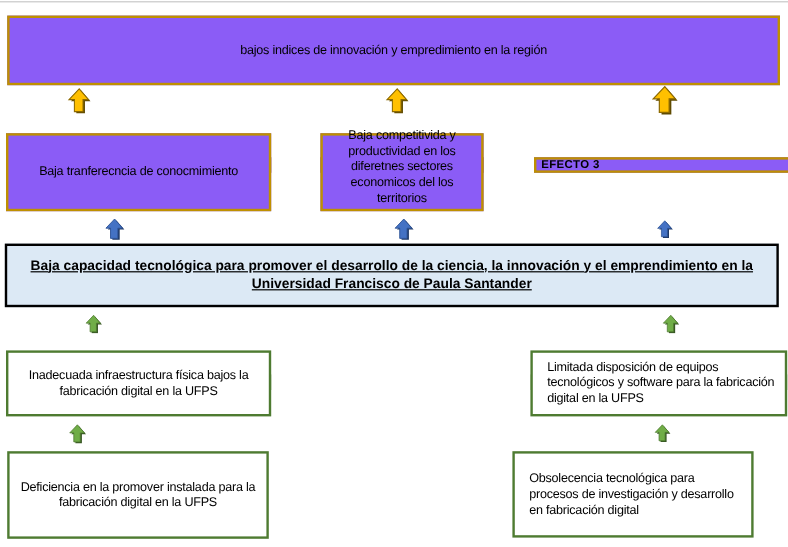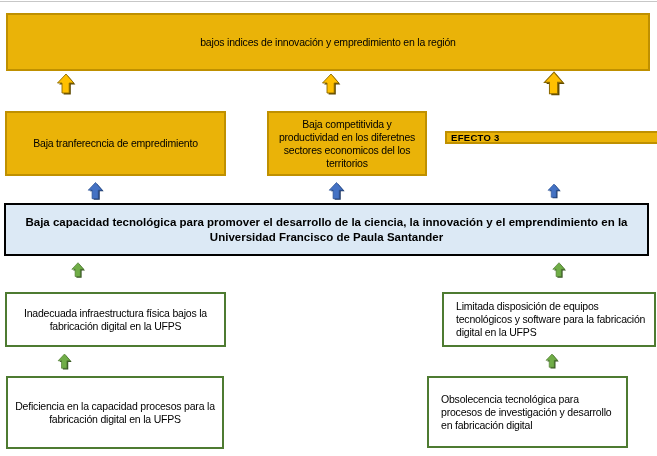--- a/index.html
+++ b/index.html
@@ -1,37 +1,37 @@
 <!DOCTYPE html>
 <html><head>
 <meta charset="utf-8">
 <style>
   html,body{margin:0;padding:0;background:#ffffff;}
   .canvas{
     position:relative;width:657px;height:456px;background:#ffffff;
     font-family:"Liberation Sans",sans-serif;color:#000;overflow:hidden;
   }
   .abs{position:absolute;box-sizing:border-box;}
-  .gold-border{border:2px solid #BF9000;background:#eab308;}
+  .gold-border{border:2px solid #BF9000;background:#8b5cf6;}
   .green-border{border:2px solid #4E7B31;background:#ffffff;}
   .hdr{
     display:flex;align-items:center;justify-content:center;
     font-weight:bold;font-size:9.5px;letter-spacing:.3px;line-height:1;margin-top:33px;
   }
   .hdr.left{justify-content:flex-start;padding-left:4px;}
   .bodybox{
     display:flex;align-items:center;justify-content:center;
     text-align:center;font-size:10.5px;letter-spacing:-0.2px;
     line-height:13px;padding:2px 6px;
   }
   .bodybox.left{justify-content:flex-start;text-align:left;padding-left:12px;}
   .central{
     display:flex;align-items:center;justify-content:center;text-align:center;
     background:#DCE9F5;border:2.5px solid #000;
-    font-weight:bold;font-size:11.5px;line-height:15px;padding:0 12px;
+    font-weight:bold;font-size:11.5px;line-height:15px;padding:0 12px;text-decoration:underline;
   }
   .topline{background:#c7c7c7;}
   .arrow{position:absolute;}
 </style>
 </head>
 <body>
 
 <div class="canvas">
 
   <div class="abs topline" style="left:0;top:1px;width:657px;height:1px;"></div>
@@ -50,27 +50,27 @@
   </svg>
   <svg class="arrow" style="left:542px;top:71px;" width="24" height="25" viewBox="0 0 20 22">
     <polygon points="10,1 1.5,10 6,10 6,20 13.2,20 13.2,10 17.8,10" fill="#5F4A00" transform="translate(1.6,1.4)"></polygon>
     <polygon points="10,1 1.5,10 6,10 6,20 13.2,20 13.2,10 17.8,10" fill="#FFC000" stroke="#8D6A00" stroke-width="0.9"></polygon>
   </svg>
 
   <div class="abs gold-border hdr" style="left:5px;top:98px;width:221px;height:13px;">
     <span>EFECTO 1</span>
   </div>
   <div class="abs gold-border bodybox" style="left:5px;top:111px;width:221px;height:65px;">
-    <span>Baja  tranferecncia de empredimiento</span>
+    <span>Baja  tranferecncia de conocmimiento</span>
   </div>
 
   <div class="abs gold-border hdr" style="left:267px;top:98px;width:136px;height:13px;">
     <span>EFECTO 2</span>
   </div>
-  <div class="abs gold-border bodybox" style="left:267px;top:111px;width:160px;height:65px;">
+  <div class="abs gold-border bodybox" style="left:267px;top:111px;width:136px;height:65px;align-items:flex-end;">
     <span>Baja competitivida y productividad en los diferetnes sectores economicos del los territorios</span>
   </div>
 
   <div class="abs gold-border hdr left" style="left:445px;top:98px;width:222px;height:13px;">
     <span>EFECTO 3</span>
   </div>
 
   <svg class="arrow" style="left:87px;top:180px;" width="17" height="22" viewBox="0 0 20 22">
     <polygon points="10,1 1.5,10 6,10 6,20 13.2,20 13.2,10 17.8,10" fill="#1F3864" transform="translate(1.8,1.4)"></polygon>
     <polygon points="10,1 1.5,10 6,10 6,20 13.2,20 13.2,10 17.8,10" fill="#4472C4" stroke="#2F5496" stroke-width="0.9"></polygon>
@@ -114,19 +114,19 @@
   <svg class="arrow" style="left:57px;top:352px;" width="15" height="19" viewBox="0 0 20 22">
     <polygon points="10,1 1.5,10 6,10 6,20 13.2,20 13.2,10 17.8,10" fill="#375623" transform="translate(1.8,1.6)"></polygon>
     <polygon points="10,1 1.5,10 6,10 6,20 13.2,20 13.2,10 17.8,10" fill="#70AD47" stroke="#4F7B31" stroke-width="0.9"></polygon>
   </svg>
   <svg class="arrow" style="left:545px;top:351px;" width="14" height="20" viewBox="0 0 20 22">
     <polygon points="10,1 1.5,10 6,10 6,20 13.2,20 13.2,10 17.8,10" fill="#375623" transform="translate(1.8,1.6)"></polygon>
     <polygon points="10,1 1.5,10 6,10 6,20 13.2,20 13.2,10 17.8,10" fill="#70AD47" stroke="#4F7B31" stroke-width="0.9"></polygon>
   </svg>
 
   <div class="abs green-border bodybox" style="left:6px;top:376px;width:218px;height:73px;">
-    <span>Deficiencia en la capacidad procesos para la fabricación digital en la UFPS</span>
+    <span>Deficiencia en la promover instalada para la fabricación digital en la UFPS</span>
   </div>
   <div class="abs green-border bodybox left" style="left:427px;top:376px;width:201px;height:72px;">
     <span>Obsolecencia tecnológica para procesos de investigación y desarrollo en fabricación digital</span>
   </div>
 
 </div>
 
 </body></html>

